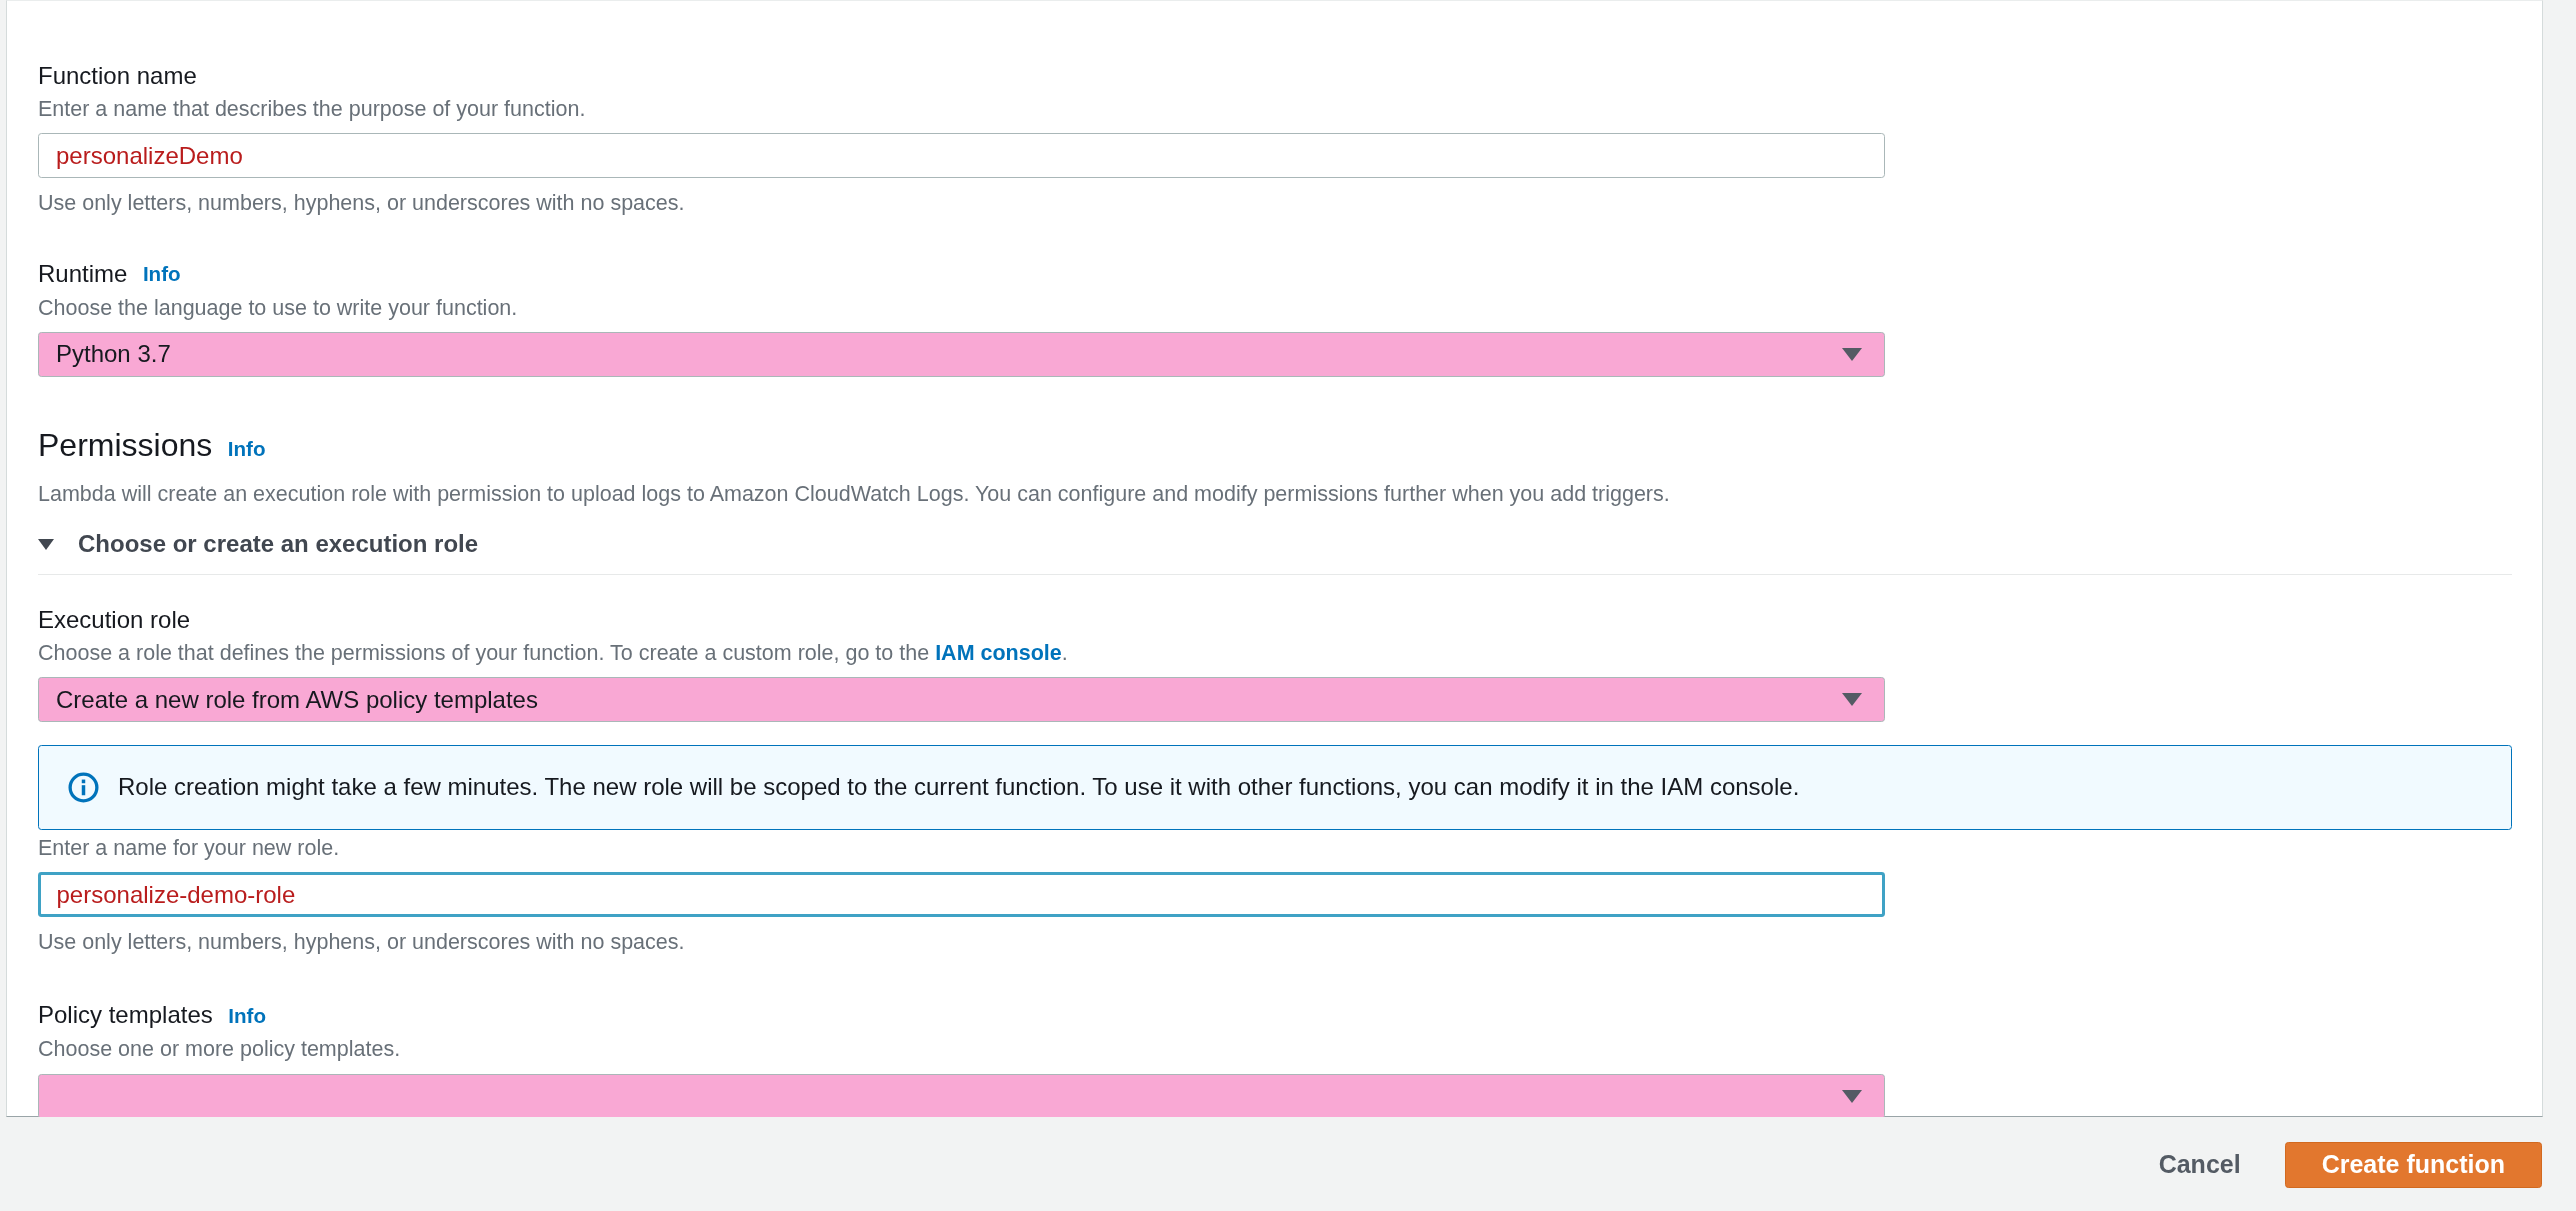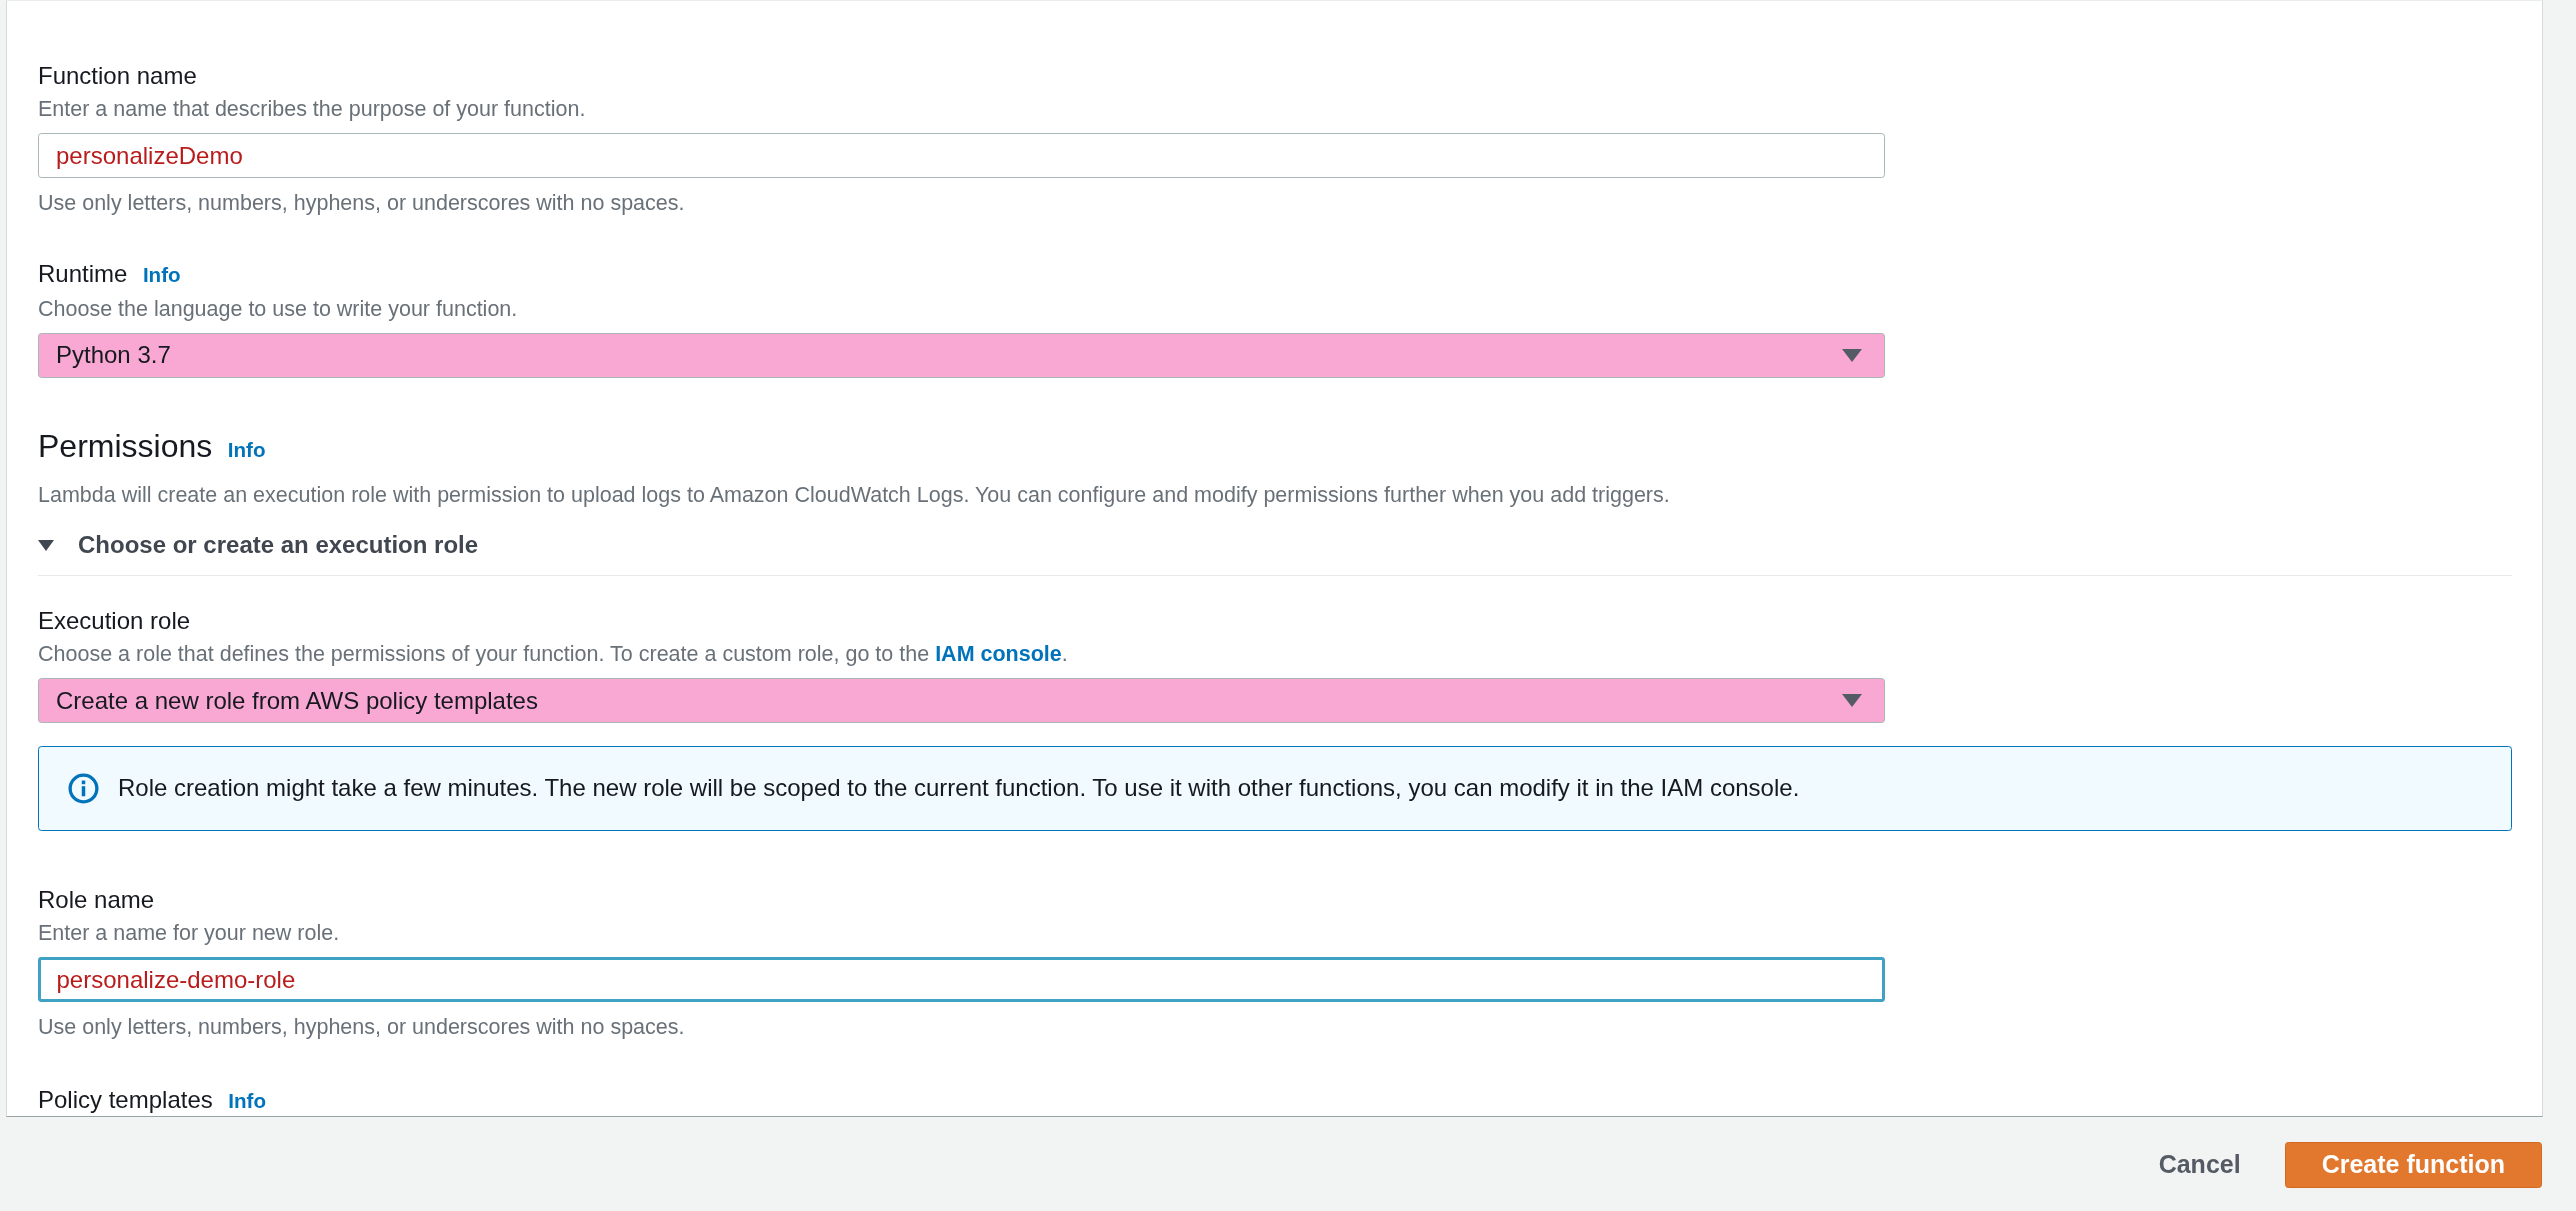--- a/index.html
+++ b/index.html
@@ -130,21 +130,21 @@
 <div class="content-panel">
   <div class="content-inner">
 
     <div class="field-label mt-label-top" style="margin-top:59px;">
       <span>Function name</span>
     </div>
     <div class="desc mt-desc">Enter a name that describes the purpose of your function.</div>
     <input class="text-input mt-input" type="text" value="personalizeDemo" style="">
     <div class="helper mt-helper">Use only letters, numbers, hyphens, or underscores with no spaces.</div>
 
-    <div class="field-label" style="margin-top:41px;">
+    <div class="field-label" style="margin-top:41px;align-items:flex-end;">
       <span>Runtime</span>
       <span class="info-link">Info</span>
     </div>
     <div class="desc mt-desc">Choose the language to use to write your function.</div>
     <div class="select-box mt-input">
       <span>Python 3.7</span>
       <span class="caret-down"></span>
     </div>
 
     <div class="section-heading" style="margin-top:48px;">
@@ -174,23 +174,20 @@
       <span class="alert-icon">
         <svg width="31" height="31" viewBox="0 0 16 16">
           <circle cx="8" cy="8" r="6.9" fill="none" stroke="#0073bb" stroke-width="1.7"></circle>
           <rect x="7.1" y="6.8" width="1.8" height="5.2" fill="#0073bb"></rect>
           <rect x="7.1" y="3.9" width="1.8" height="1.9" fill="#0073bb"></rect>
         </svg>
       </span>
       <span>Role creation might take a few minutes. The new role will be scoped to the current function. To use it with other functions, you can modify it in the IAM console.</span>
     </div>
 
-    <div class="field-label" style="margin-top:53px;">
-      <span>Role name</span>
-    </div>
     <div class="desc mt-desc">Enter a name for your new role.</div>
     <input class="text-input focused mt-input" type="text" value="personalize-demo-role" style="">
     <div class="helper mt-helper">Use only letters, numbers, hyphens, or underscores with no spaces.</div>
 
     <div class="field-label" style="margin-top:43px;">
       <span>Policy templates</span>
       <span class="info-link">Info</span>
     </div>
     <div class="desc mt-desc">Choose one or more policy templates.</div>
     <div class="select-box mt-input">

